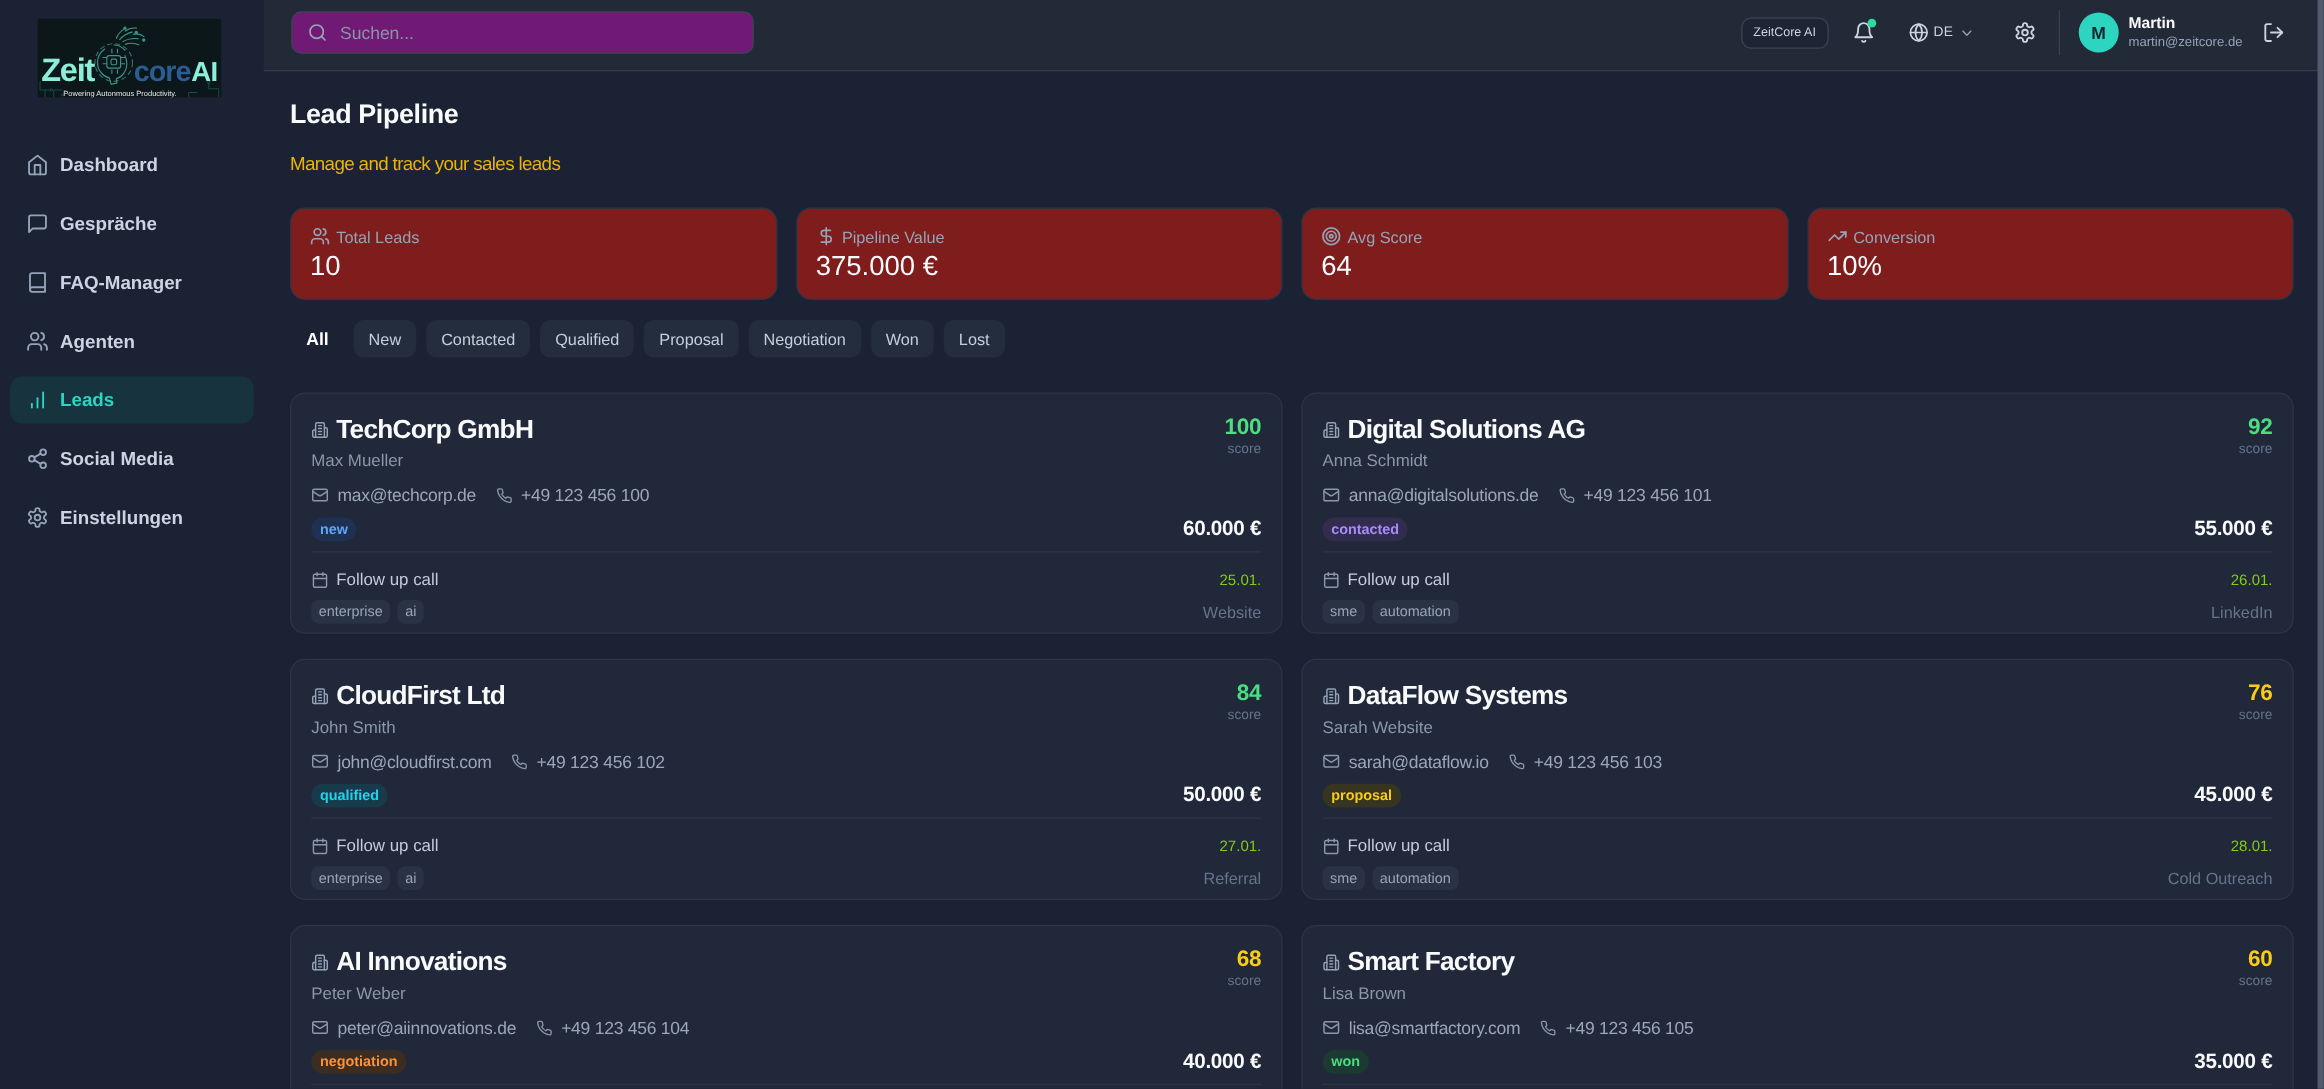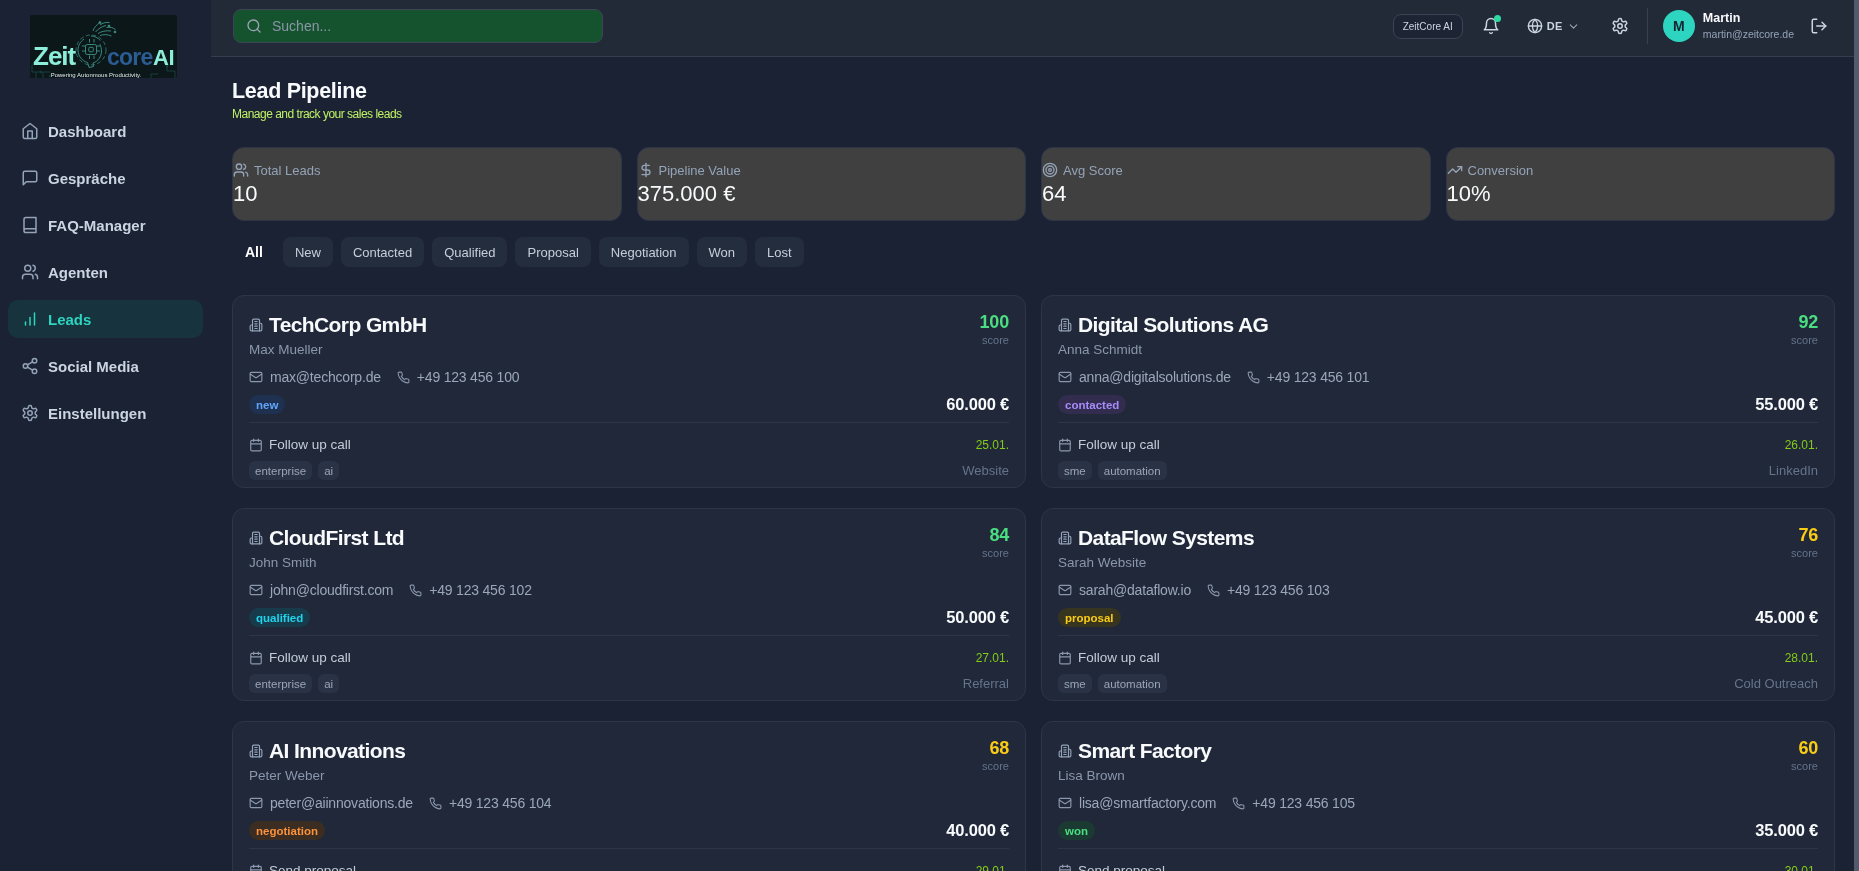--- a/index.html
+++ b/index.html
@@ -6,41 +6,41 @@
 svg{flex:none}
 #app{display:flex;width:1854px;height:871px}
 aside{width:211px;flex:none;padding:15px 8px 0 8px}
 .logobox{margin:0 0 30px 22px}
 .nitem{display:flex;align-items:center;gap:9px;height:38px;padding:0 13px;margin-bottom:9px;border-radius:10px;color:#cbd5e1;font-size:15px;font-weight:700}
 .nitem svg{color:#94a3b8}
 .nitem.active{background:#16333e;color:#2dd4bf}
 .nitem.active svg{color:#2dd4bf}
 #main{flex:1;display:flex;flex-direction:column}
 header{height:57px;flex:none;background:#222937;border-bottom:1px solid #343c4d;display:flex;align-items:center;padding:0 26px 4px 22px}
-.searchbox{width:370px;height:34px;background:#14532d;border:1px solid #3c4456;border-radius:8px;display:flex;align-items:center;gap:10px;padding:0 12px;color:#8b95a8;font-size:14px}
+.searchbox{width:370px;height:34px;background:#701a75;border:1px solid #3c4456;border-radius:8px;display:flex;align-items:center;gap:10px;padding:0 12px;color:#8b95a8;font-size:14px}
 .searchbox svg{color:#9aa4b5}
 .hright{margin-left:auto;display:flex;align-items:center}
 .zchip{height:25px;padding:0 9px;display:flex;align-items:center;background:#1d2433;border:1px solid #3c4456;border-radius:8px;font-size:10px;letter-spacing:0;color:#cbd5e1}
 .belly{position:relative;margin-left:19px;color:#cbd5e1;display:flex}
 .belly .dot{position:absolute;top:-2px;right:-1px;width:7px;height:7px;border-radius:50%;background:#2fd9a2}
 .lang{display:flex;align-items:center;gap:4px;margin-left:27px;color:#cbd5e1}
-.lang .de{font-size:11px;font-weight:700;letter-spacing:.4px}
+.lang .de{font-size:11px;font-weight:400;letter-spacing:.4px}
 .lang .cv{color:#9aa4b5;display:flex}
 .hgear{margin-left:31px;color:#cbd5e1;display:flex}
 .hdivider{width:1px;height:36px;background:#39414f;margin:0 15px 0 18px}
 .avatar{width:32px;height:32px;border-radius:50%;background:#2dd4bf;color:#132531;font-weight:700;font-size:14px;display:flex;align-items:center;justify-content:center}
 .uinfo{margin-left:8px;line-height:1.1}
 .uname{font-size:12.5px;font-weight:700;color:#f8fafc}
 .umail{font-size:10.5px;color:#94a3b8;margin-top:3px}
 .hout{margin-left:16px;color:#cbd5e1;display:flex}
 #content{padding:22px 19px 0 21px}
 h1{font-size:21.5px;letter-spacing:-.3px;font-weight:700;color:#f8fafc}
-.sub{font-size:12px;color:#bef264;margin-top:3px;letter-spacing:-.5px}
+.sub{font-size:15px;color:#eab308;margin-top:19px;letter-spacing:-.5px}
 .stats{display:flex;gap:15px;margin-top:26px}
-.stat{flex:1;height:74px;background:#404040;border:1px solid #2d3547;border-radius:12px;padding:14px 0}
+.stat{flex:1;height:74px;background:#7f1d1d;border:1px solid #2d3547;border-radius:12px;padding:14px 15px}
 .strow{display:flex;align-items:center;gap:5px;color:#94a3b8;font-size:13px}
 .sval{font-size:22px;font-weight:400;color:#f8fafc;margin-top:3px}
 .filters{display:flex;align-items:center;gap:8px;margin-top:16px;height:30px}
 .fall{font-size:14px;font-weight:700;color:#fff;margin-right:12px;margin-left:13px}
 .fchip{height:30px;padding:0 12px;display:flex;align-items:center;background:#242d3e;border-radius:8px;font-size:13px;color:#c6cedb}
 .grid{display:grid;grid-template-columns:1fr 1fr;column-gap:15px;row-gap:20px;margin-top:28px}
 .lead{height:193px;background:#20283a;border:1px solid #2d3547;border-radius:12px;padding:17px 16px 0 16px}
 .lrow1{display:flex;justify-content:space-between}
 .ltitle{display:flex;align-items:center;gap:6px;font-size:21px;font-weight:700;color:#f8fafc;letter-spacing:-.6px}
 .bic{color:#94a3b8}

